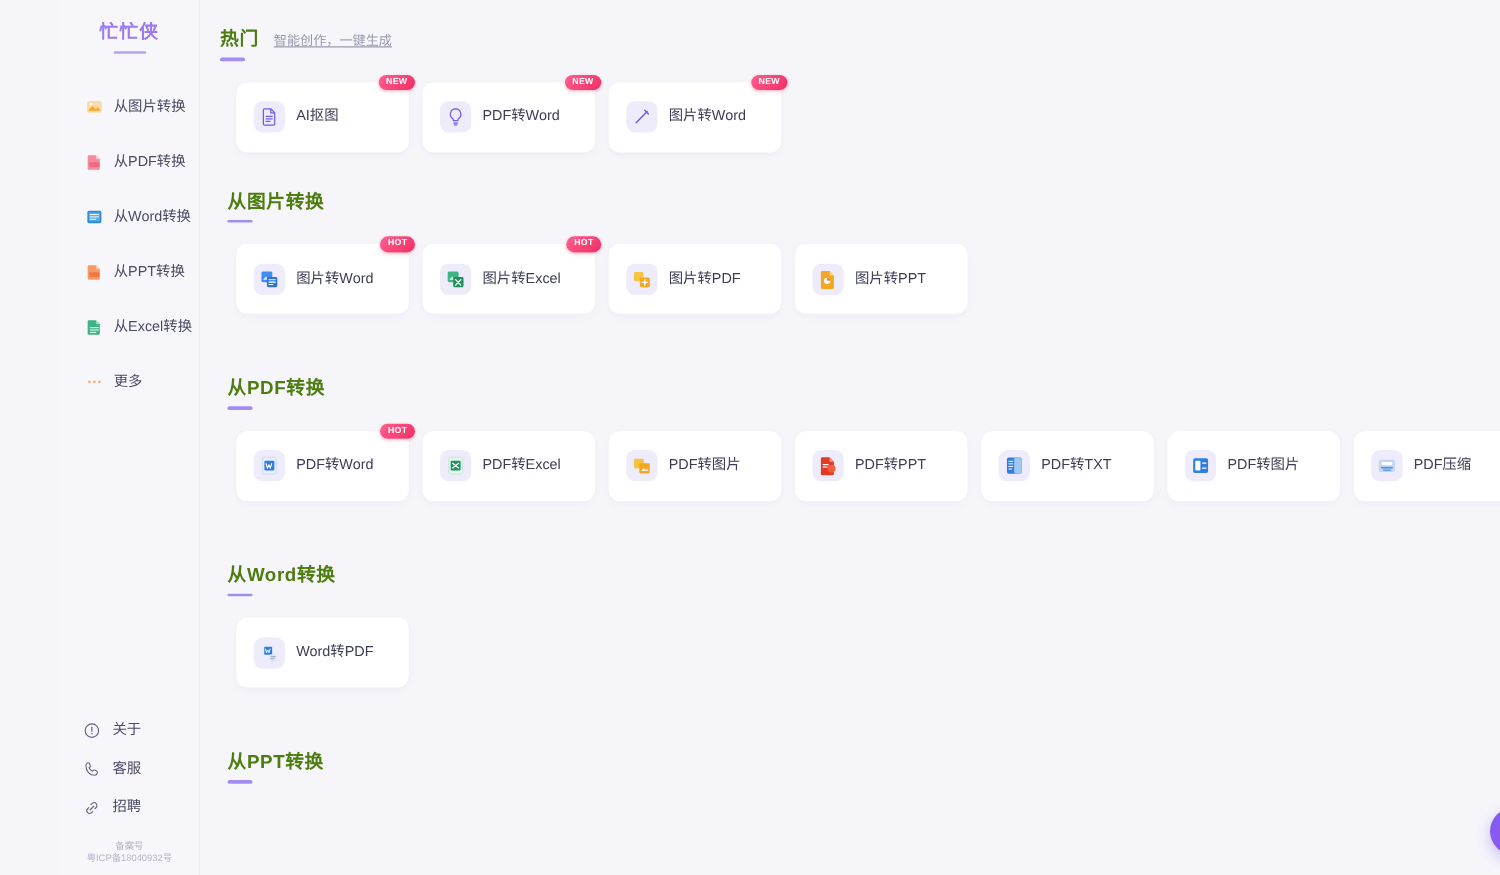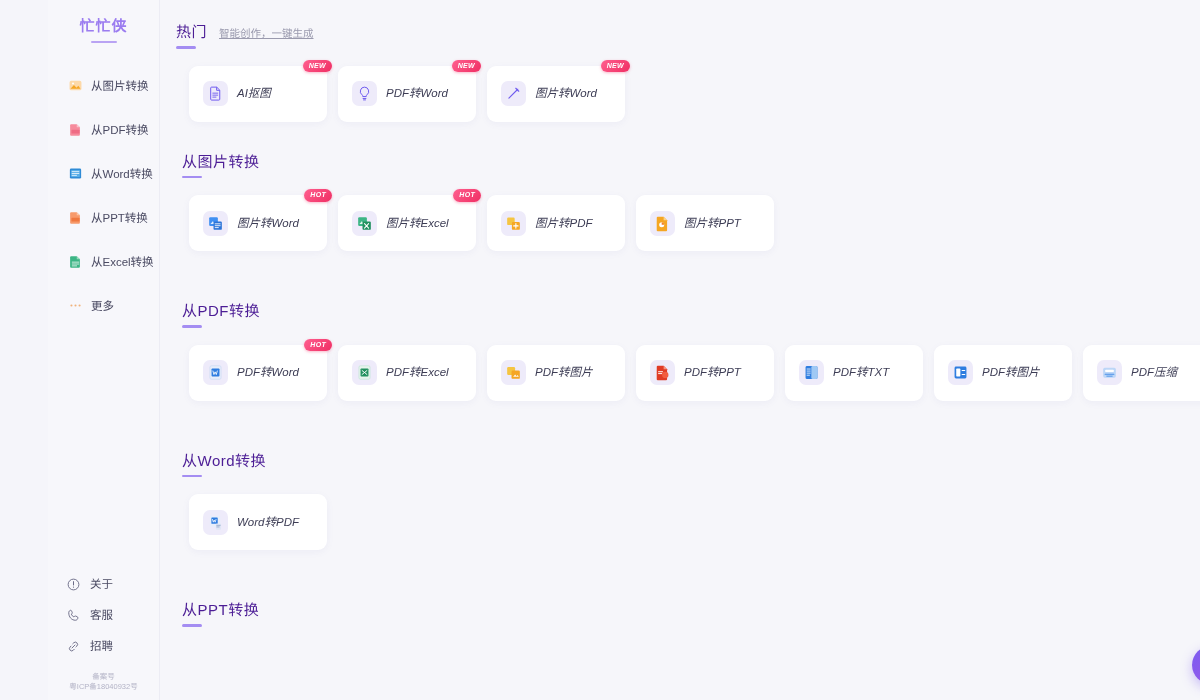--- a/index.html
+++ b/index.html
@@ -91,22 +91,22 @@
 
   .topbar {
     display: flex;
     align-items: flex-start;
     justify-content: space-between;
     padding-right: 8px;
   }
   .sec-head { display: flex; align-items: baseline; gap: 12px; }
   .sec-title-wrap { position: relative; display: inline-block; }
   .sec-title {
-    font-size: 15px; font-weight: normal;
-    color: #4c1d95; letter-spacing: .5px;
+    font-size: 15px; font-weight: bold;
+    color: #4d7c0f; letter-spacing: .5px;
     line-height: 20px;
   }
   .sec-rule {
     width: 20px; height: 2.5px;
     background: #a48df2;
     border-radius: 2px;
     margin-top: 4px;
   }
   .sec-sub {
     font-size: 10.5px; color: #9a9aae;
@@ -145,21 +145,20 @@
   .card {
     position: relative;
     width: 138px; height: 56px;
     background: #ffffff;
     border-radius: 9px;
     box-shadow: 0 2px 7px rgba(120,110,180,.07);
     display: flex; align-items: center;
     gap: 9px;
     padding-left: 14px;
     cursor: pointer;
-    font-style: italic;
   }
   .card-ico {
     width: 25px; height: 25px; flex: 0 0 25px;
     border-radius: 7px;
     background: #eeebfa;
     display: flex; align-items: center; justify-content: center;
   }
   .card-label {
     font-size: 11.5px; color: #3d3d55;
     line-height: 15px;

